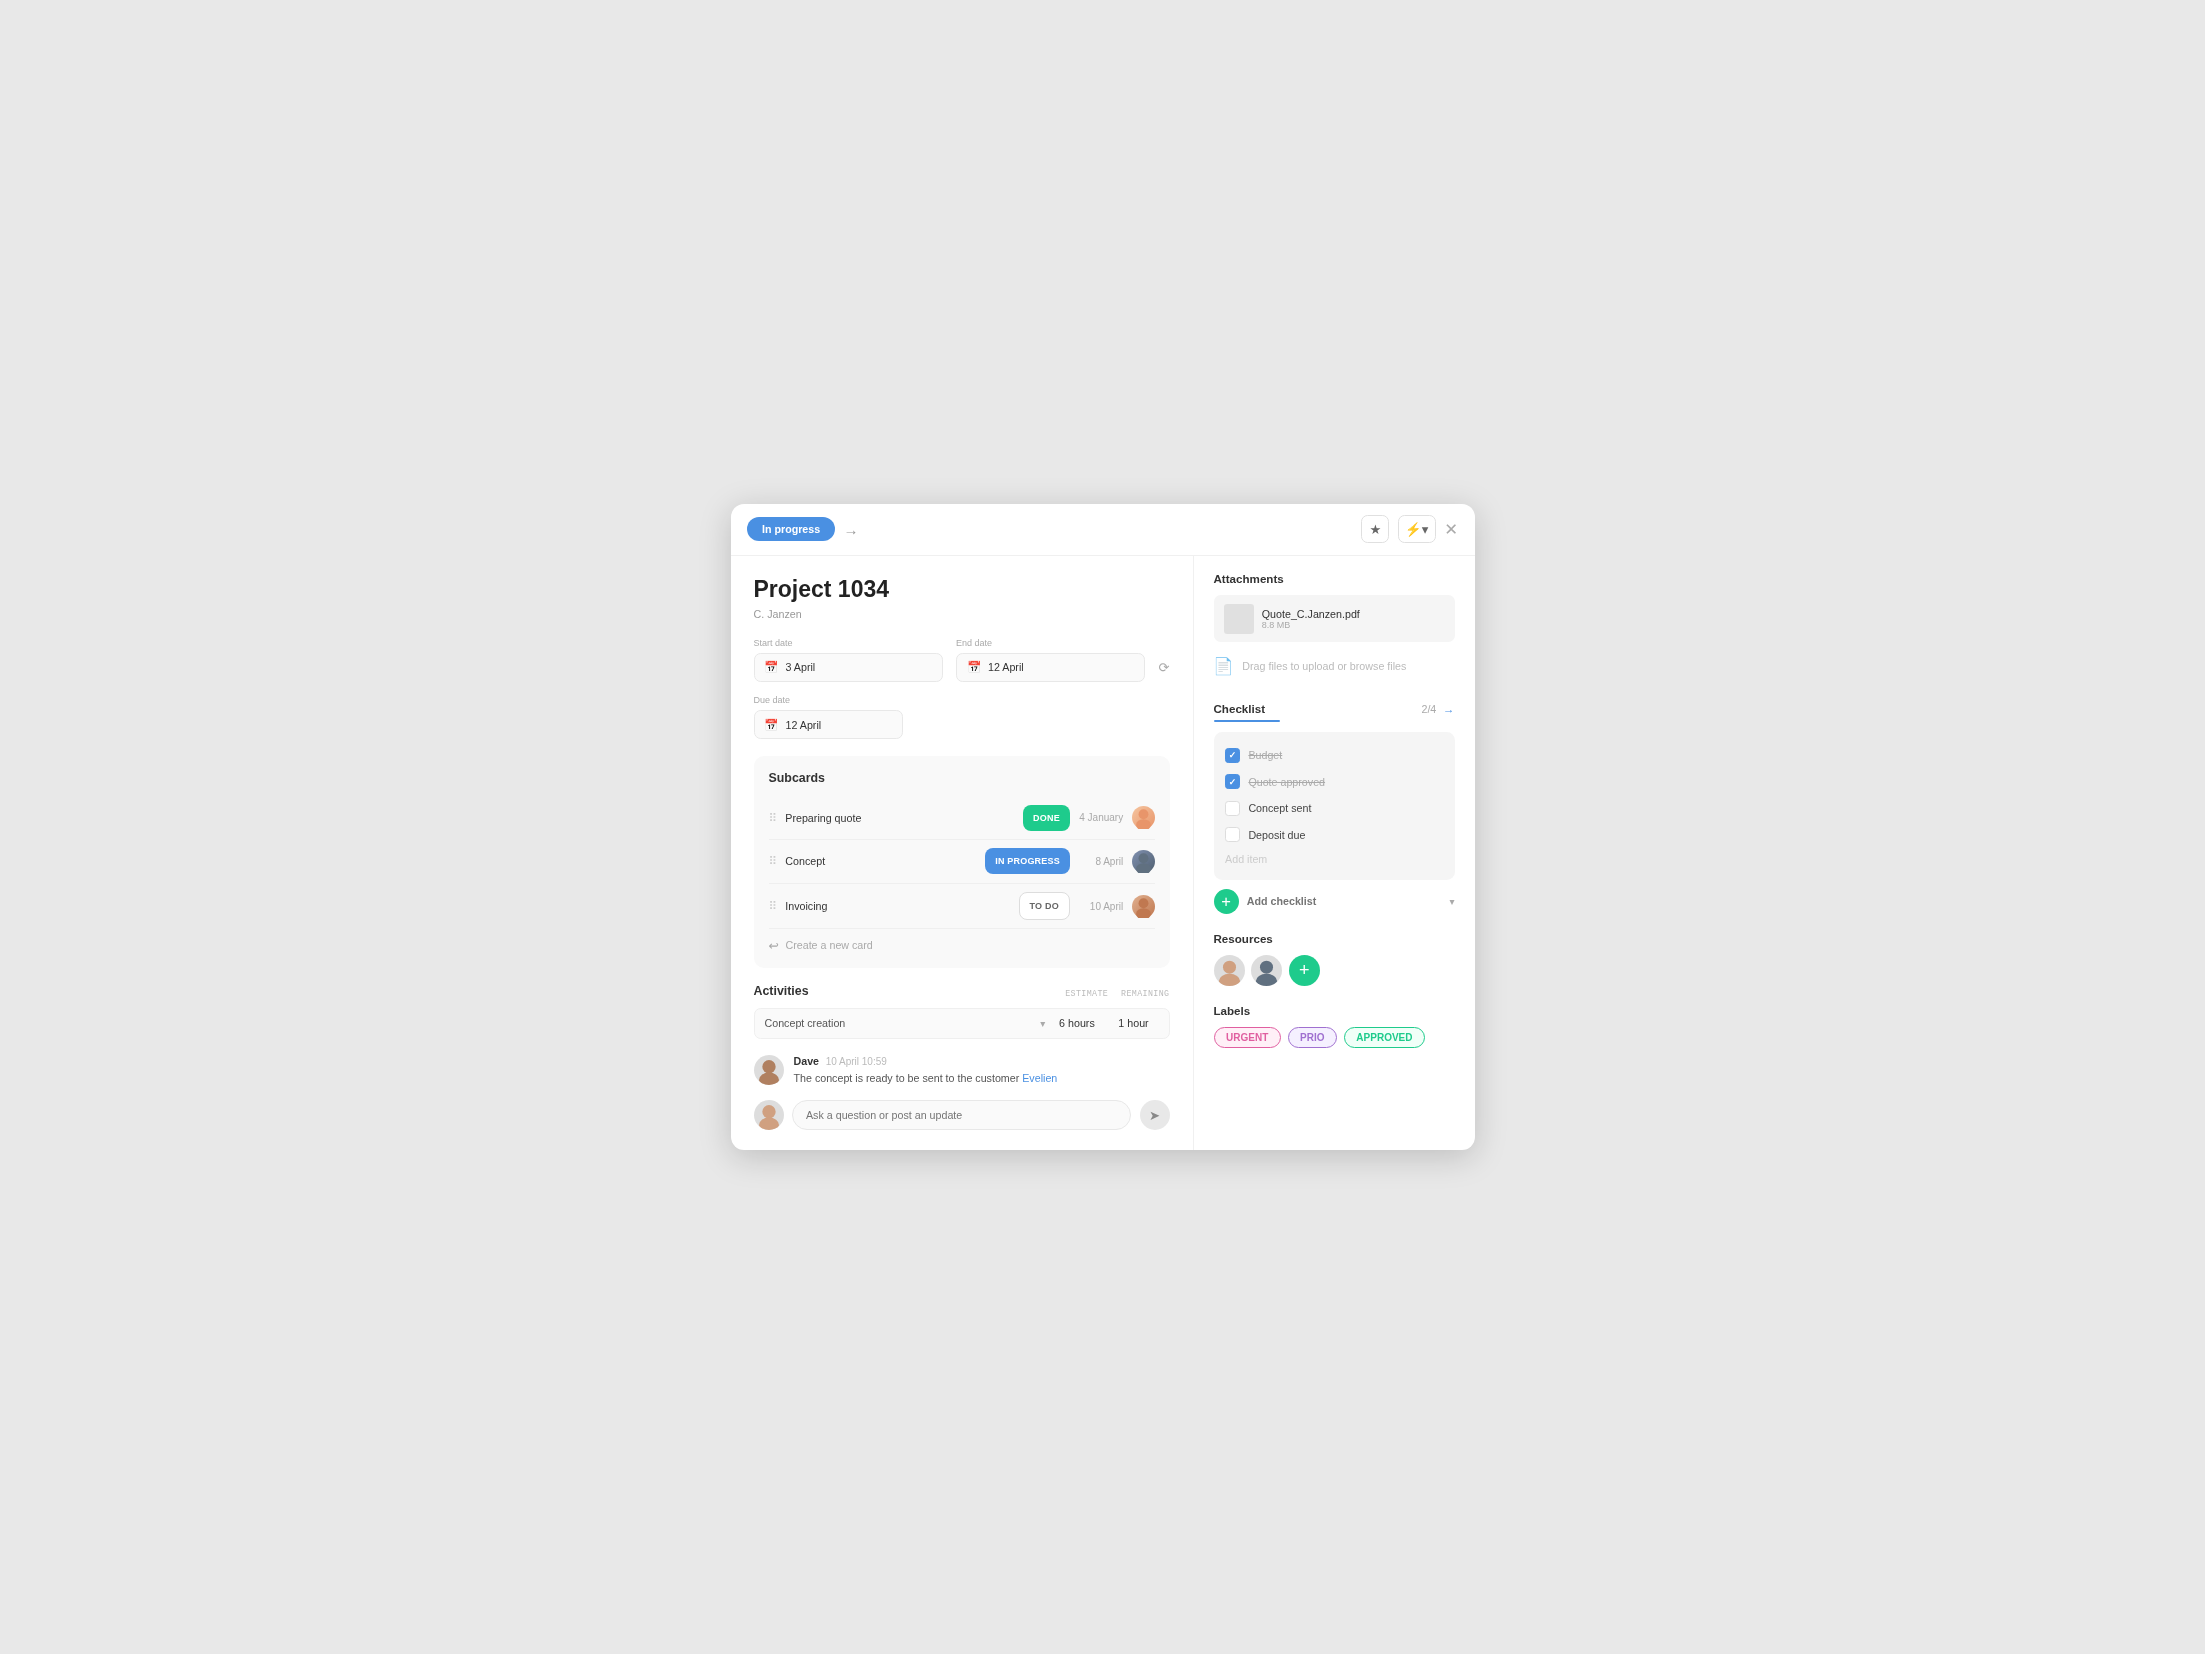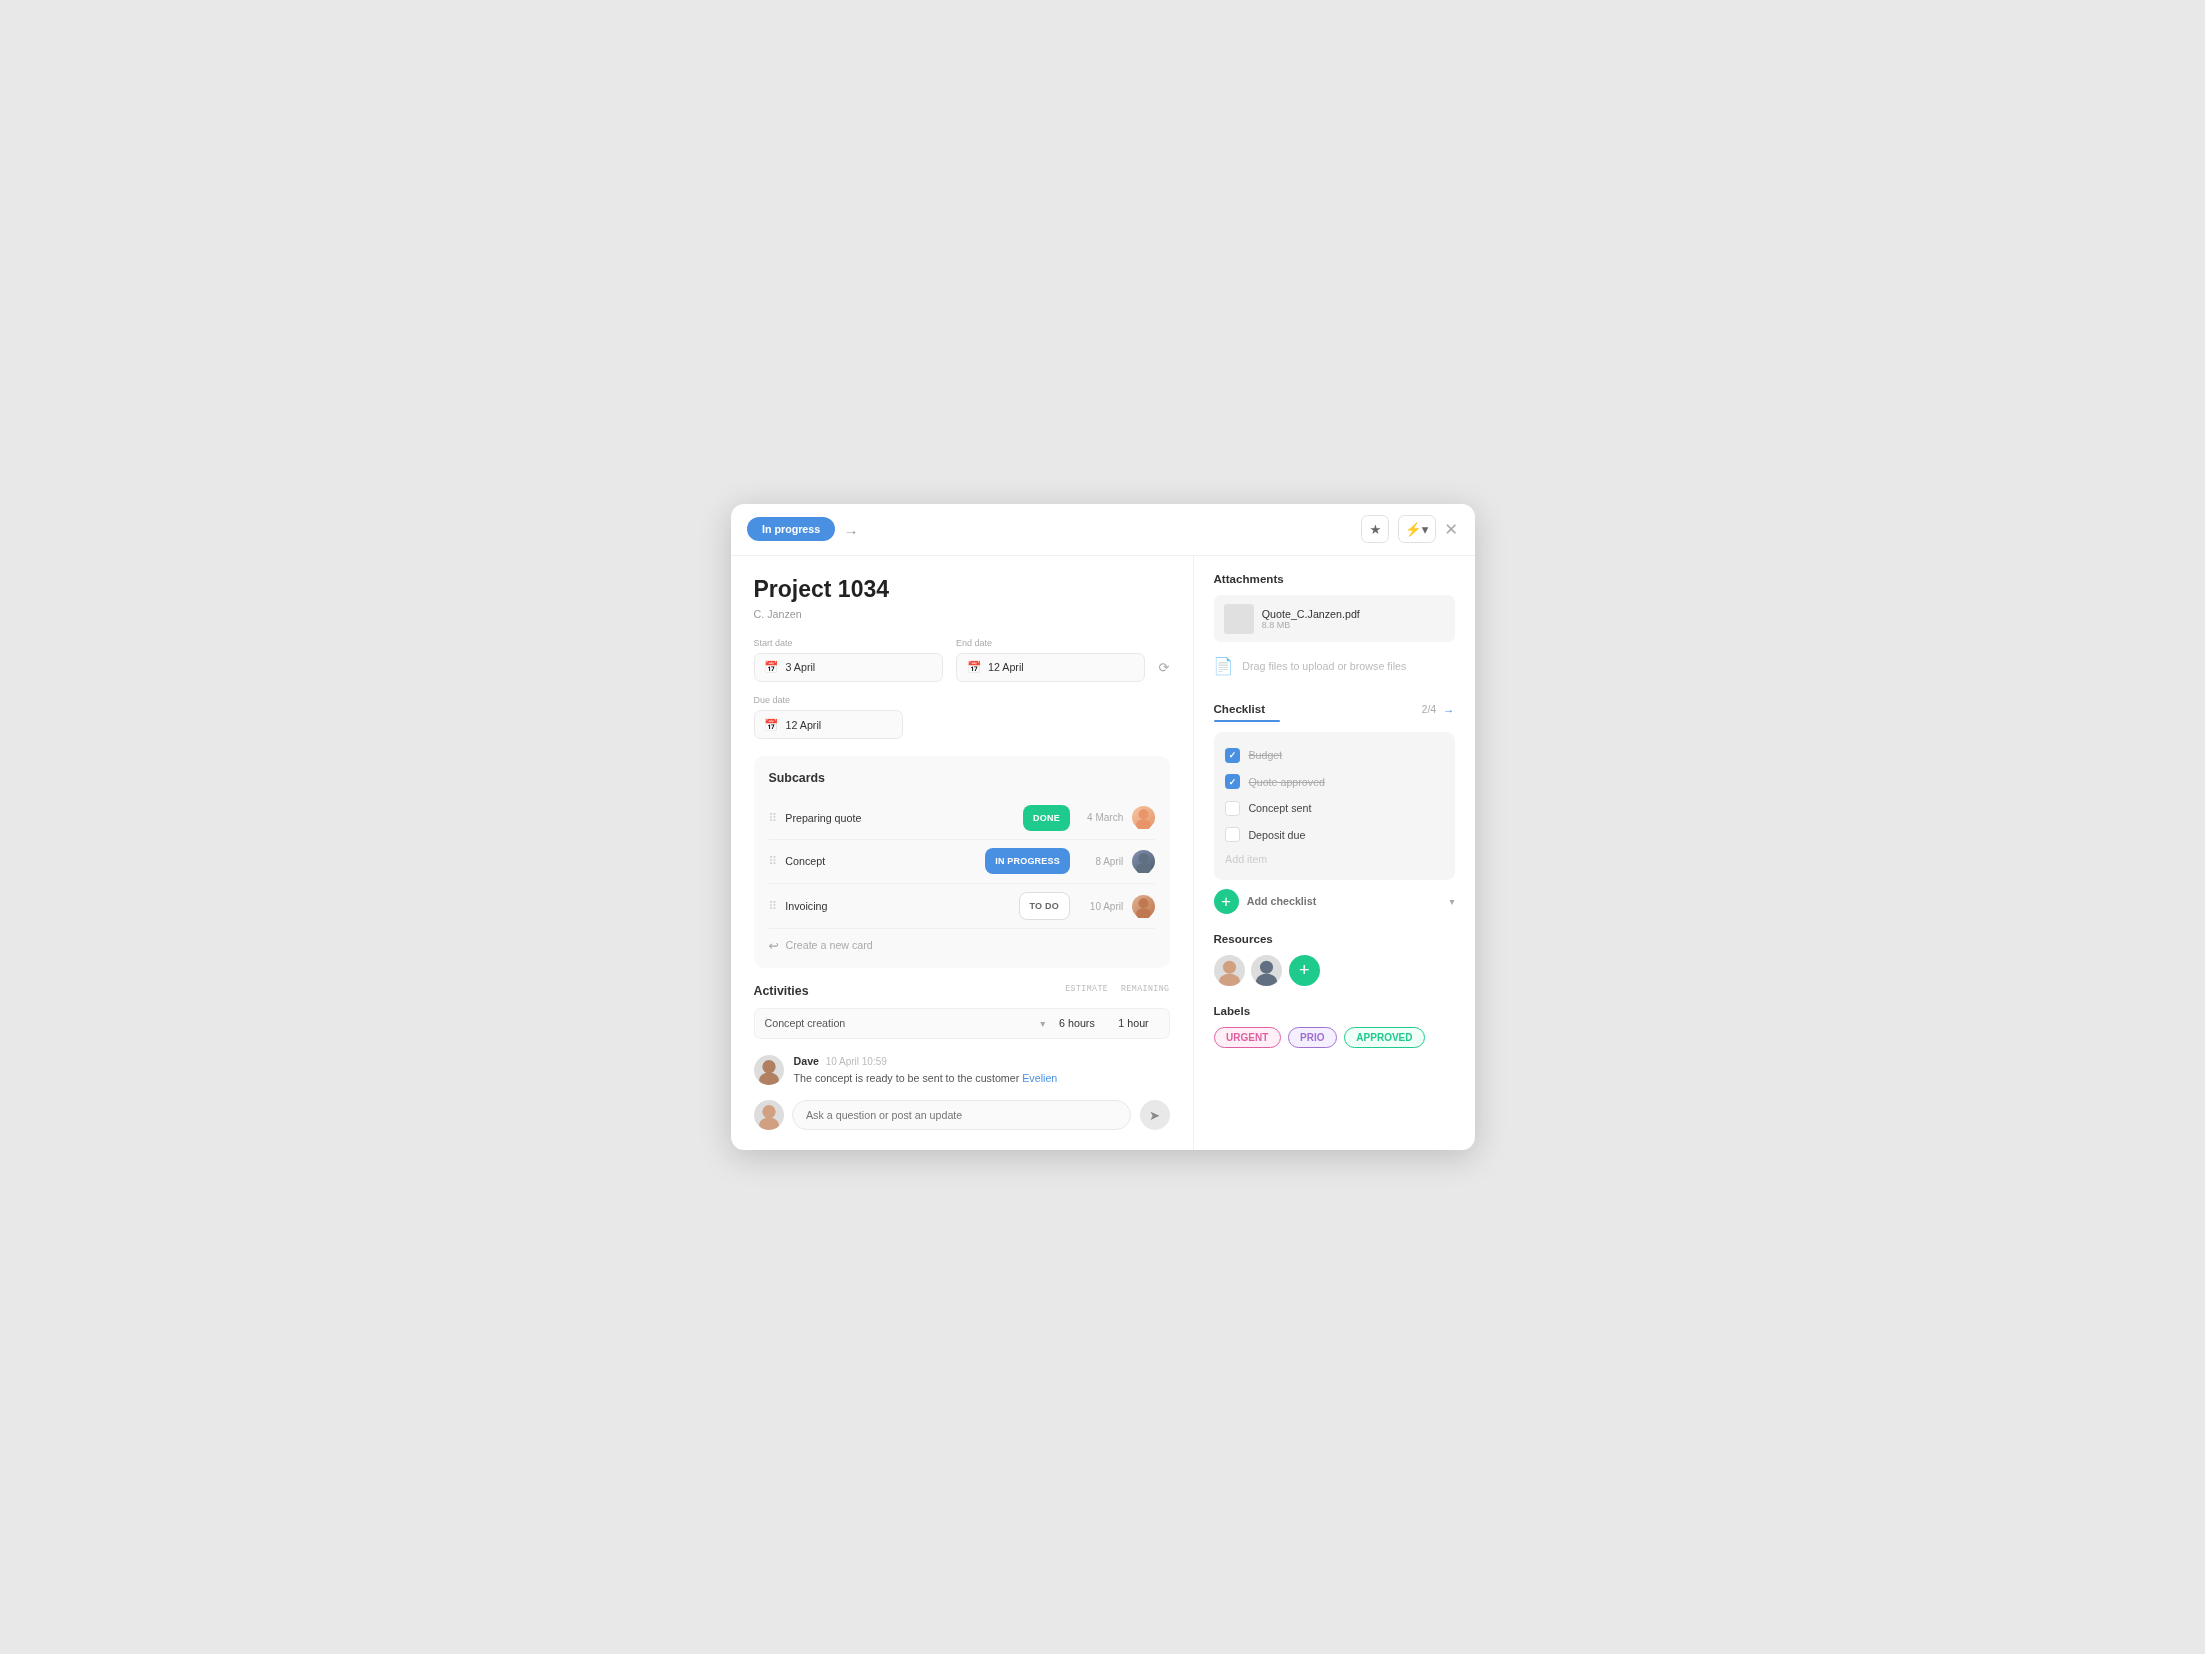--- a/index.html
+++ b/index.html
@@ -199,21 +199,21 @@
       color: #aaa;
       font-size: 10.7px;
       cursor: pointer;
     }
     .create-card-icon { font-size: 12.4px; }
 
     
     .activities-section { margin-bottom: 16.5px; }
     .activities-header {
       display: flex;
-      align-items: flex-start;
+      align-items: flex-end;
       justify-content: space-between;
       margin-bottom: 10px;
     }
     .activities-title { font-size: 12.4px; font-weight: 600; color: #333; }
     .activities-cols {
       display: flex;
       gap: 3.3px;
       font-size: 8.3px;
       color: #bbb;
       text-transform: uppercase;
@@ -555,21 +555,21 @@
         </div>
       </div>
 
       <div class="subcards-section">
         <div class="subcards-title">Subcards</div>
 
         <div class="subcard-row">
           <span class="drag-handle">⠿</span>
           <span class="subcard-name">Preparing quote</span>
           <span class="badge badge-done">DONE</span>
-          <span class="subcard-date">4 March</span>
+          <span class="subcard-date">4 January</span>
           <div class="avatar-circle face-1">
             <svg width="23" height="23" viewBox="0 0 28 28">
               <circle cx="14" cy="10" r="6" fill="#e8956a"></circle>
               <ellipse cx="14" cy="23" rx="9" ry="7" fill="#e8956a"></ellipse>
             </svg>
           </div>
         </div>
 
         <div class="subcard-row">
           <span class="drag-handle">⠿</span>

